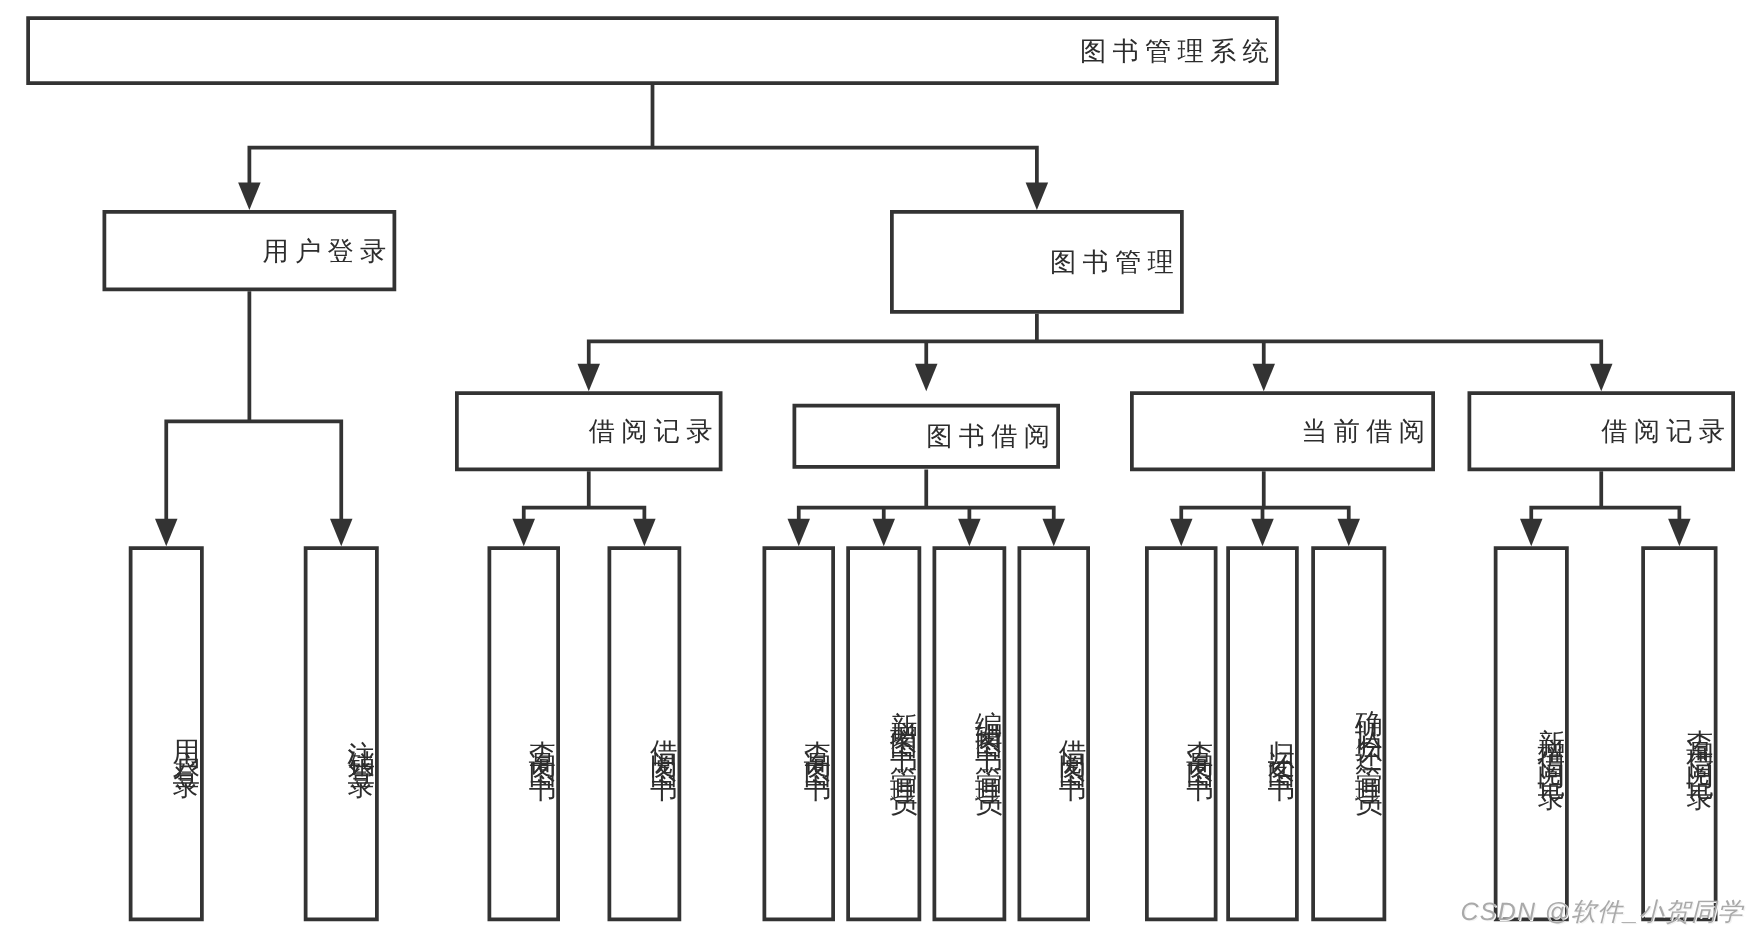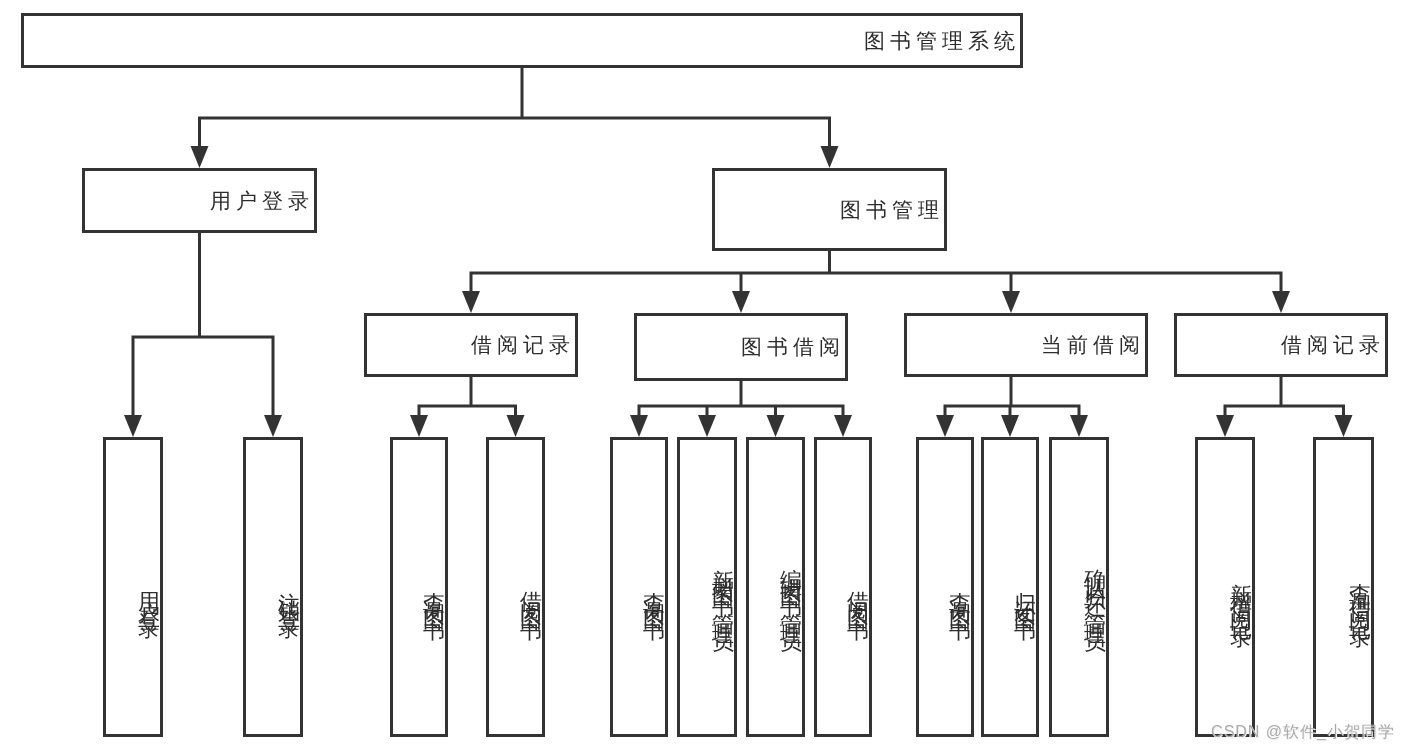--- a/index.html
+++ b/index.html
@@ -30,25 +30,26 @@
     text-orientation:mixed;
     font-size:22px;
     letter-spacing:9px;
     padding-top:9px;    
     line-height:1;
     white-space:nowrap;
   }
   #watermark{
     position:absolute;
     right:10px;bottom:4px;
-    font-size:16px;
+    font-size:20px;
     letter-spacing:1px;
     color:var(--wm,#a9a9a9);
     text-shadow:1px 1px 0 #f2f2f2;
     white-space:nowrap;
+    font-style:italic;
   }
 </style>
 </head>
 <body>
 
 <div id="canvas" style="--bg: #ffffff; --box-bg: #ffffff; --line: #333333; --text: #2d2d2d; --wm: #a9a9a9;">
   <svg id="connector-svg" width="1405" height="747">
       <path d="M 522 68 L 522 118 M 199.5 118 L 829.5 118 M 199.5 118 L 199.5 150 M 829.5 118 L 829.5 150" fill="none" stroke="#333333" stroke-width="3" stroke-linecap="square"></path>
       <polygon points="190.5,146 208.5,146 199.5,168" fill="#333333"></polygon>
       <polygon points="820.5,146 838.5,146 829.5,168" fill="#333333"></polygon>
@@ -84,21 +85,21 @@
   <div class="box h" style="left:82px;top:168px;width:235px;height:65px">
     <span class="lbl">用户登录</span>
   </div>
   <div class="box h" style="left:712px;top:168px;width:235px;height:83px">
     <span class="lbl">图书管理</span>
   </div>
 
   <div class="box h" style="left:364px;top:313px;width:214px;height:64px">
     <span class="lbl">借阅记录</span>
   </div>
-  <div class="box h" style="left:634px;top:313px;width:214px;height:68px">
+  <div class="box h" style="left:634px;top:323px;width:214px;height:52px">
     <span class="lbl">图书借阅</span>
   </div>
   <div class="box h" style="left:904px;top:313px;width:244px;height:64px">
     <span class="lbl">当前借阅</span>
   </div>
   <div class="box h" style="left:1174px;top:313px;width:214px;height:64px">
     <span class="lbl">借阅记录</span>
   </div>
 
   <div class="box v" style="left:103px;top:437px;width:60px;height:300px">

